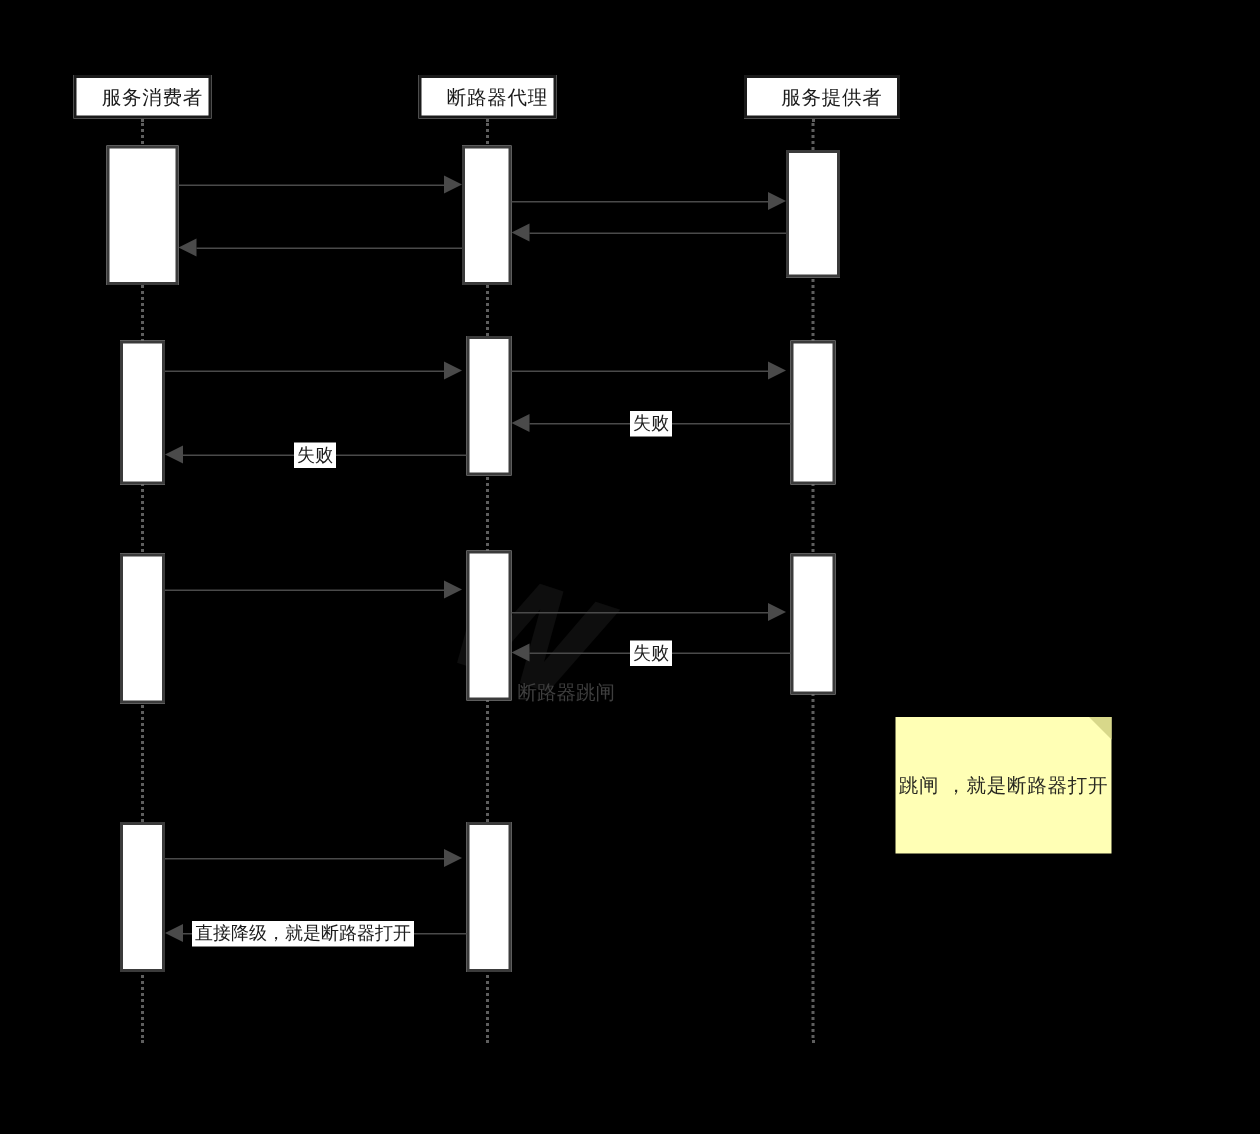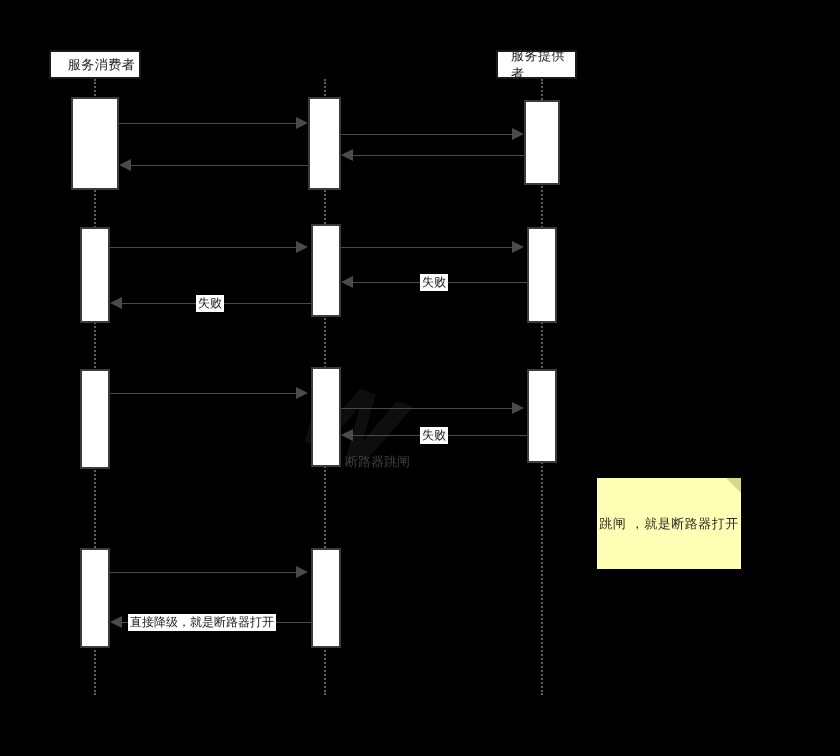--- a/index.html
+++ b/index.html
@@ -110,21 +110,24 @@
 </head>
 <body>
 
 <div id="diagram-canvas">
 
   <div class="watermark" style="left:300px; top:370px;">W</div>
 
   <div class="participant-box" style="left:49px; top:50px; width:92px; height:29px;">
     <span>服务消费者</span>
   </div>
-  <div class="participant-box" style="left:496px; top:50px; width:81px; height:29px;">
+  <div class="participant-box" style="left:279px; top:50px; width:92px; height:29px;">
+    <span>断路器代理</span>
+  </div>
+  <div class="participant-box" style="left:496px; top:50px; width:104px; height:29px;">
     <span>服务提供者</span>
   </div>
 
   <div class="lifeline" style="left:94px; top:79px; height:616px;"></div>
   <div class="lifeline" style="left:324px; top:79px; height:616px;"></div>
   <div class="lifeline" style="left:541px; top:79px; height:616px;"></div>
 
   <div class="activation" style="left:71px; top:97px; width:48px; height:93px;"></div>
   <div class="activation" style="left:308px; top:97px; width:33px; height:93px;"></div>
   <div class="activation" style="left:524px; top:100px; width:36px; height:85px;"></div>

